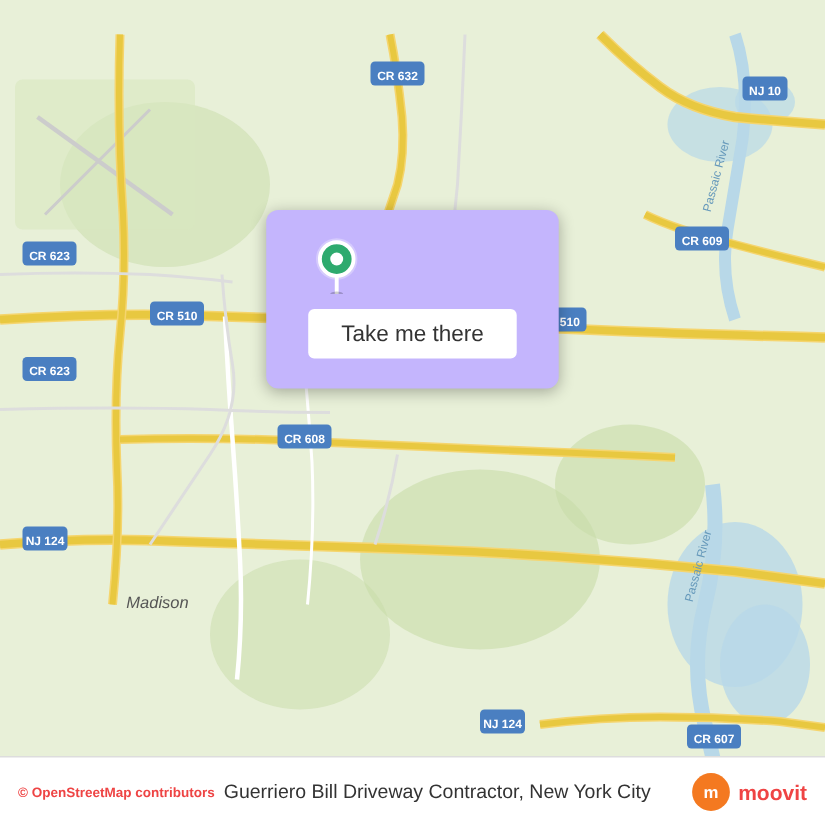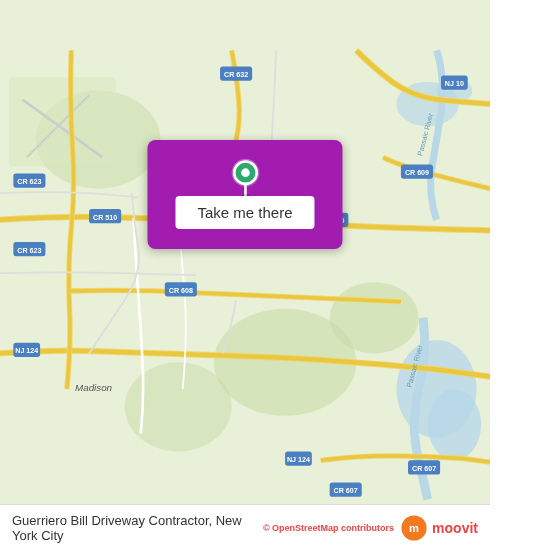--- a/index.html
+++ b/index.html
@@ -5,21 +5,21 @@
     * { margin: 0; padding: 0; box-sizing: border-box; }
     body {
       width: 550px;
       height: 550px;
       overflow: hidden;
       font-family: Arial, sans-serif;
       position: relative;
     }
 
     #map-container {
-      width: 490px;
+      width: 550px;
       height: 550px;
       position: relative;
       background-color: #e8f0d8;
       overflow: hidden;
     }
 
     
     #map-svg {
       position: absolute;
       top: 0;
@@ -74,26 +74,27 @@
       top: 140px;
       left: 50%;
       transform: translateX(-50%);
       z-index: 20;
       display: flex;
       flex-direction: column;
       align-items: center;
     }
 
     #green-panel {
-      background: #a21caf;
+      background: #c4b5fd;
       border-radius: 8px;
       padding: 18px 28px 20px 28px;
       display: flex;
       flex-direction: column;
-      align-items: center;
+      align-items: flex-start;
+      gap: 10px;
       box-shadow: 0 2px 10px rgba(0,0,0,0.3);
     }
 
     #pin-icon {
       width: 38px;
       height: 38px;
     }
 
     #take-me-there-btn {
       background: white;
@@ -219,22 +220,22 @@
         <circle cx="19" cy="17" r="5" fill="white"></circle>
         <path d="M19,30 L19,44" stroke="white" stroke-width="3" stroke-linecap="round"></path>
 
         <ellipse cx="19" cy="44" rx="5" ry="2" fill="rgba(0,0,0,0.2)"></ellipse>
       </svg>
       <button id="take-me-there-btn">Take me there</button>
     </div>
   </div>
 
   <div id="bottom-bar">
+    <span id="osm-logo">© OpenStreetMap contributors</span>
     <span id="location-name">Guerriero Bill Driveway Contractor, New York City</span>
-    <span id="osm-logo">© OpenStreetMap contributors</span>
     <div id="moovit-logo">
       <svg id="moovit-icon" viewBox="0 0 40 40" xmlns="http://www.w3.org/2000/svg">
 
         <circle cx="20" cy="20" r="18" fill="#f47920"></circle>
         <text x="20" y="26" text-anchor="middle" font-size="16" fill="white" font-weight="bold" font-family="Arial">m</text>
       </svg>
       <span style="font-size:14px;font-weight:bold;color:#ef4444;">moovit</span>
     </div>
   </div>
 </div>

